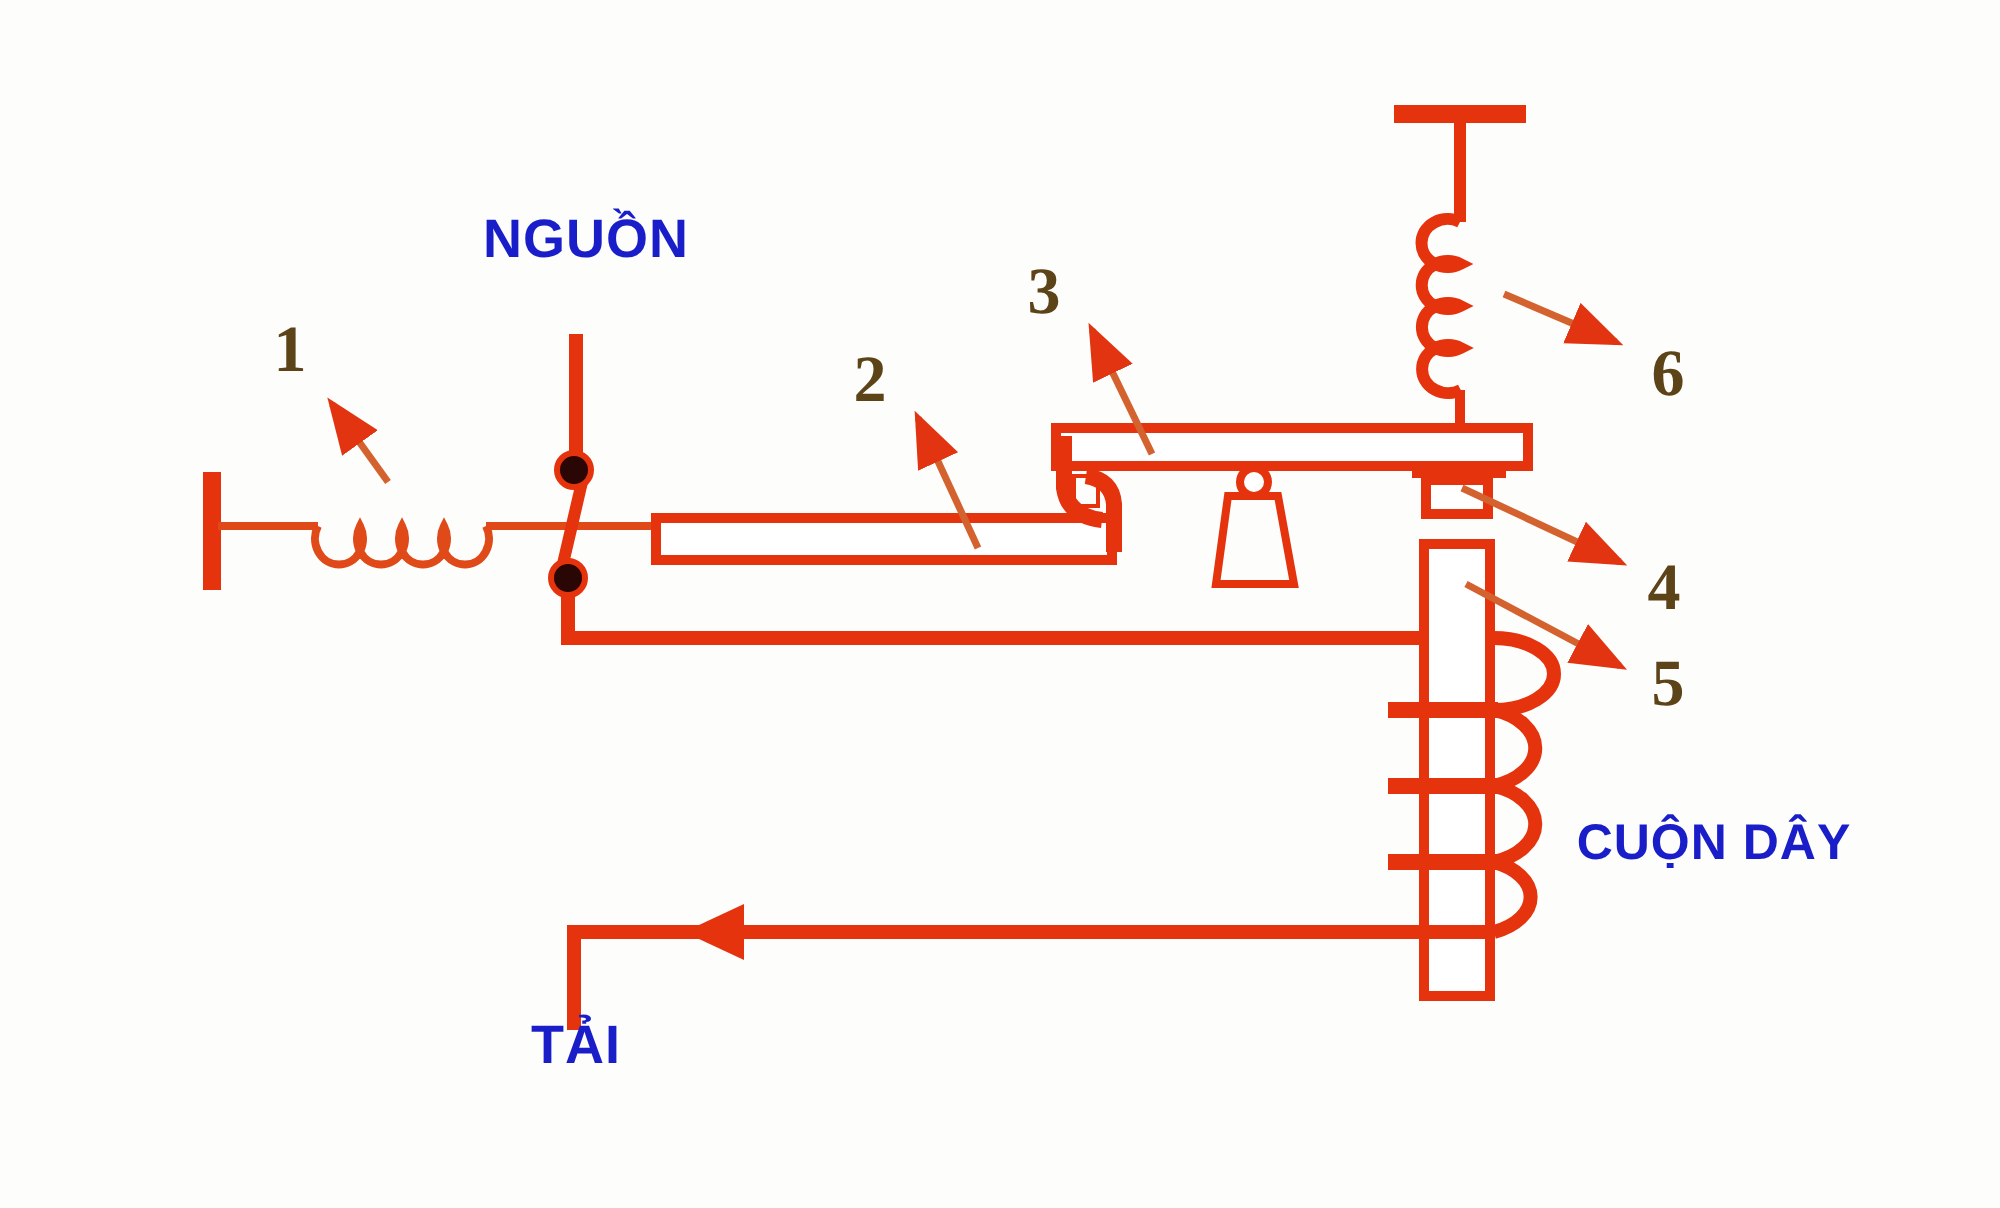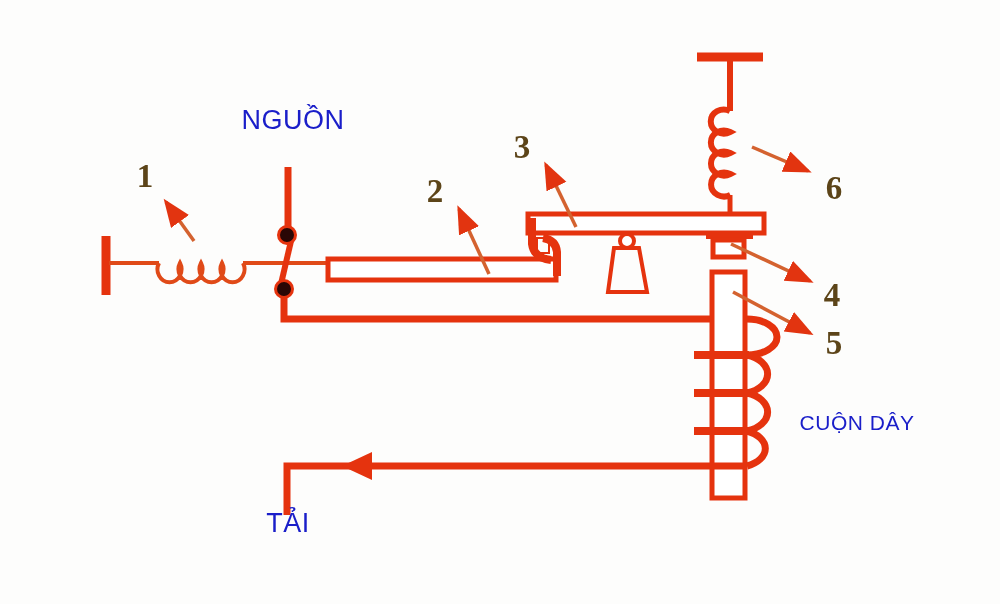--- a/index.html
+++ b/index.html
@@ -19,29 +19,29 @@
   .dot{fill:var(--contact-dot,#2a0705);stroke:var(--circuit,#e5330e);stroke-width:3;}
   .callout-line{stroke:var(--arrow-line,#d4622f);stroke-width:3.5;fill:none;}
   .ah{fill:var(--arrow-head,#e23410);}
   .hatch-fg{fill:var(--hatch,#d9b670);}
   .hatch-bg{fill:#fffdf6;}
 
   
   .lbl{position:absolute;transform:translate(-50%,-50%);white-space:nowrap;}
   .blue{
     color:var(--blue-text,#1a1ec9);
-    font-weight:normal;font-size:27px;letter-spacing:0.5px;
+    font-weight:bold;font-size:27px;letter-spacing:0.5px;
   }
   .num{
     color:var(--callout-text,#5c4418);
     font-family:"Liberation Serif",serif;
     font-weight:bold;font-size:33px;
   }
   .caption{
-    text-align:center;line-height:31px;font-size:21px;
+    text-align:center;line-height:31px;font-size:25px;
   }
 </style>
 </head>
 <body>
 
 <div class="canvas">
 
   <svg viewBox="0 0 1000 604">
     <defs>
       <pattern id="hatch" width="8" height="8" patternUnits="userSpaceOnUse" patternTransform="rotate(45)">

